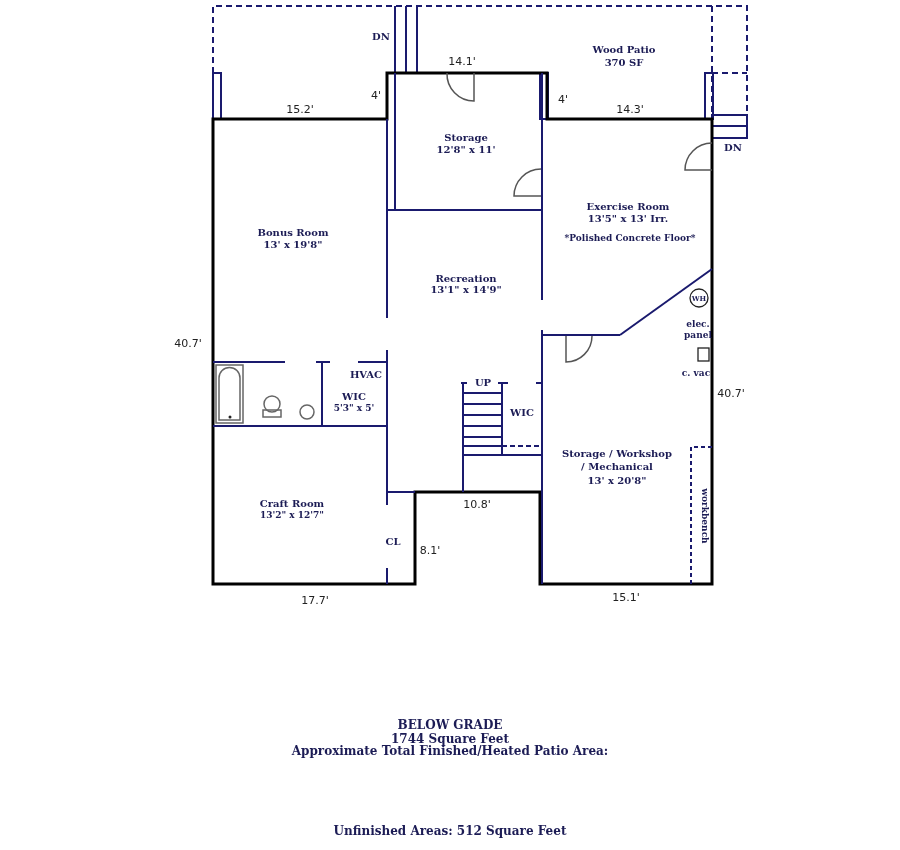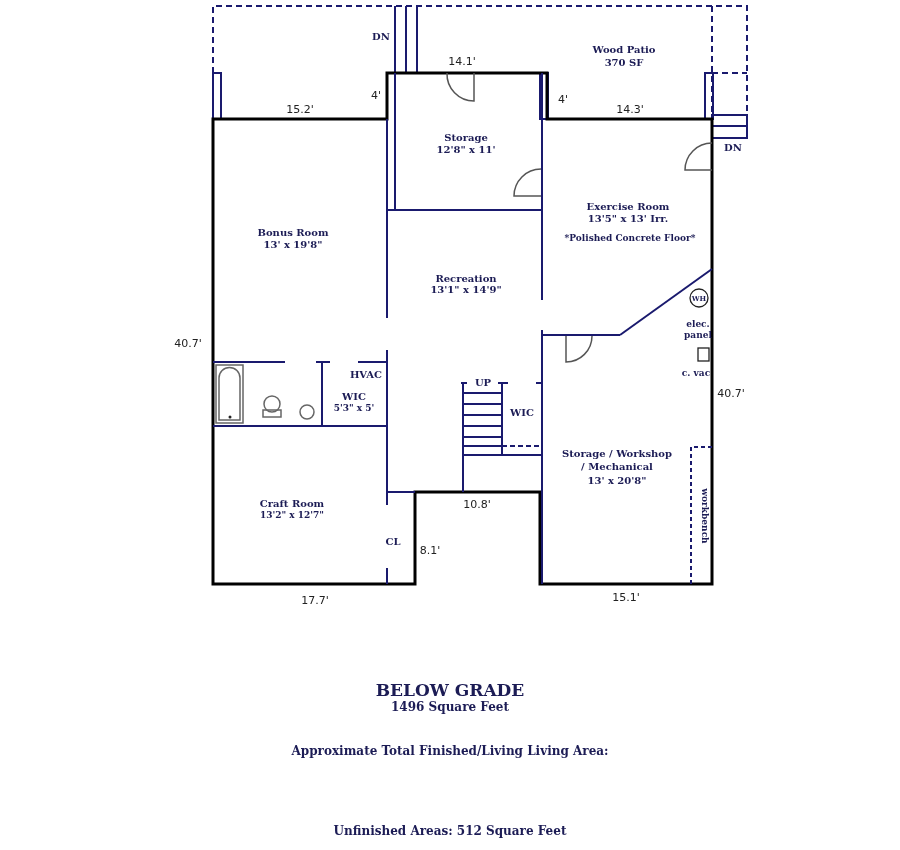--- a/index.html
+++ b/index.html
@@ -1,21 +1,21 @@
 <!DOCTYPE html>
 <html><head>
 <meta charset="utf-8">
 <style>
   html, body { margin:0; padding:0; background:#ffffff; }
   body { width:900px; height:850px; position:relative; overflow:hidden; font-family:"DejaVu Serif", serif; }
   #plan { position:absolute; left:0; top:0; }
   .lbl { font-family:"DejaVu Serif", serif; fill:#1c1c55; font-weight:bold; }
   .dim { font-family:"DejaVu Sans", sans-serif; fill:#222; font-size:11px; }
   .footer { position:absolute; left:0; width:900px; text-align:center; color:#1c1c55; font-family:"DejaVu Serif", serif; font-weight:bold; }
-  .footer .title { font-size:17px; }
+  .footer .title { font-size:12px;margin-top:38px; }
   .footer .sub { font-size:12px; }
 </style>
 </head>
 <body>
 
 <svg id="plan" width="900" height="660" viewBox="0 0 900 660">
 
   <g fill="none" stroke="#1a1a6e" stroke-width="2" stroke-dasharray="6,4">
     <path d="M213 73 L213 6 L747 6 L747 115"></path>
     <line x1="712" y1="6" x2="712" y2="120"></line>
@@ -154,20 +154,20 @@
   <text class="dim" x="188" y="347" text-anchor="middle">40.7'</text>
   <text class="dim" x="731" y="397" text-anchor="middle">40.7'</text>
   <text class="dim" x="315" y="604" text-anchor="middle">17.7'</text>
   <text class="dim" x="477" y="508" text-anchor="middle">10.8'</text>
   <text class="dim" x="626" y="601" text-anchor="middle">15.1'</text>
   <text class="dim" x="430" y="554" text-anchor="middle">8.1'</text>
 </svg>
 
 <div class="footer" style="top:680px;">
   <div class="title">BELOW GRADE</div>
-  <div class="sub">1496 Square Feet</div>
+  <div class="sub">1744 Square Feet</div>
 </div>
 <div class="footer" style="top:744px;">
-  <div class="sub">Approximate Total Finished/Living Living Area:</div>
+  <div class="sub">Approximate Total Finished/Heated Patio Area:</div>
 </div>
 <div class="footer" style="top:824px;">
   <div class="sub">Unfinished Areas:  512 Square Feet</div>
 </div>
 
 </body></html>

